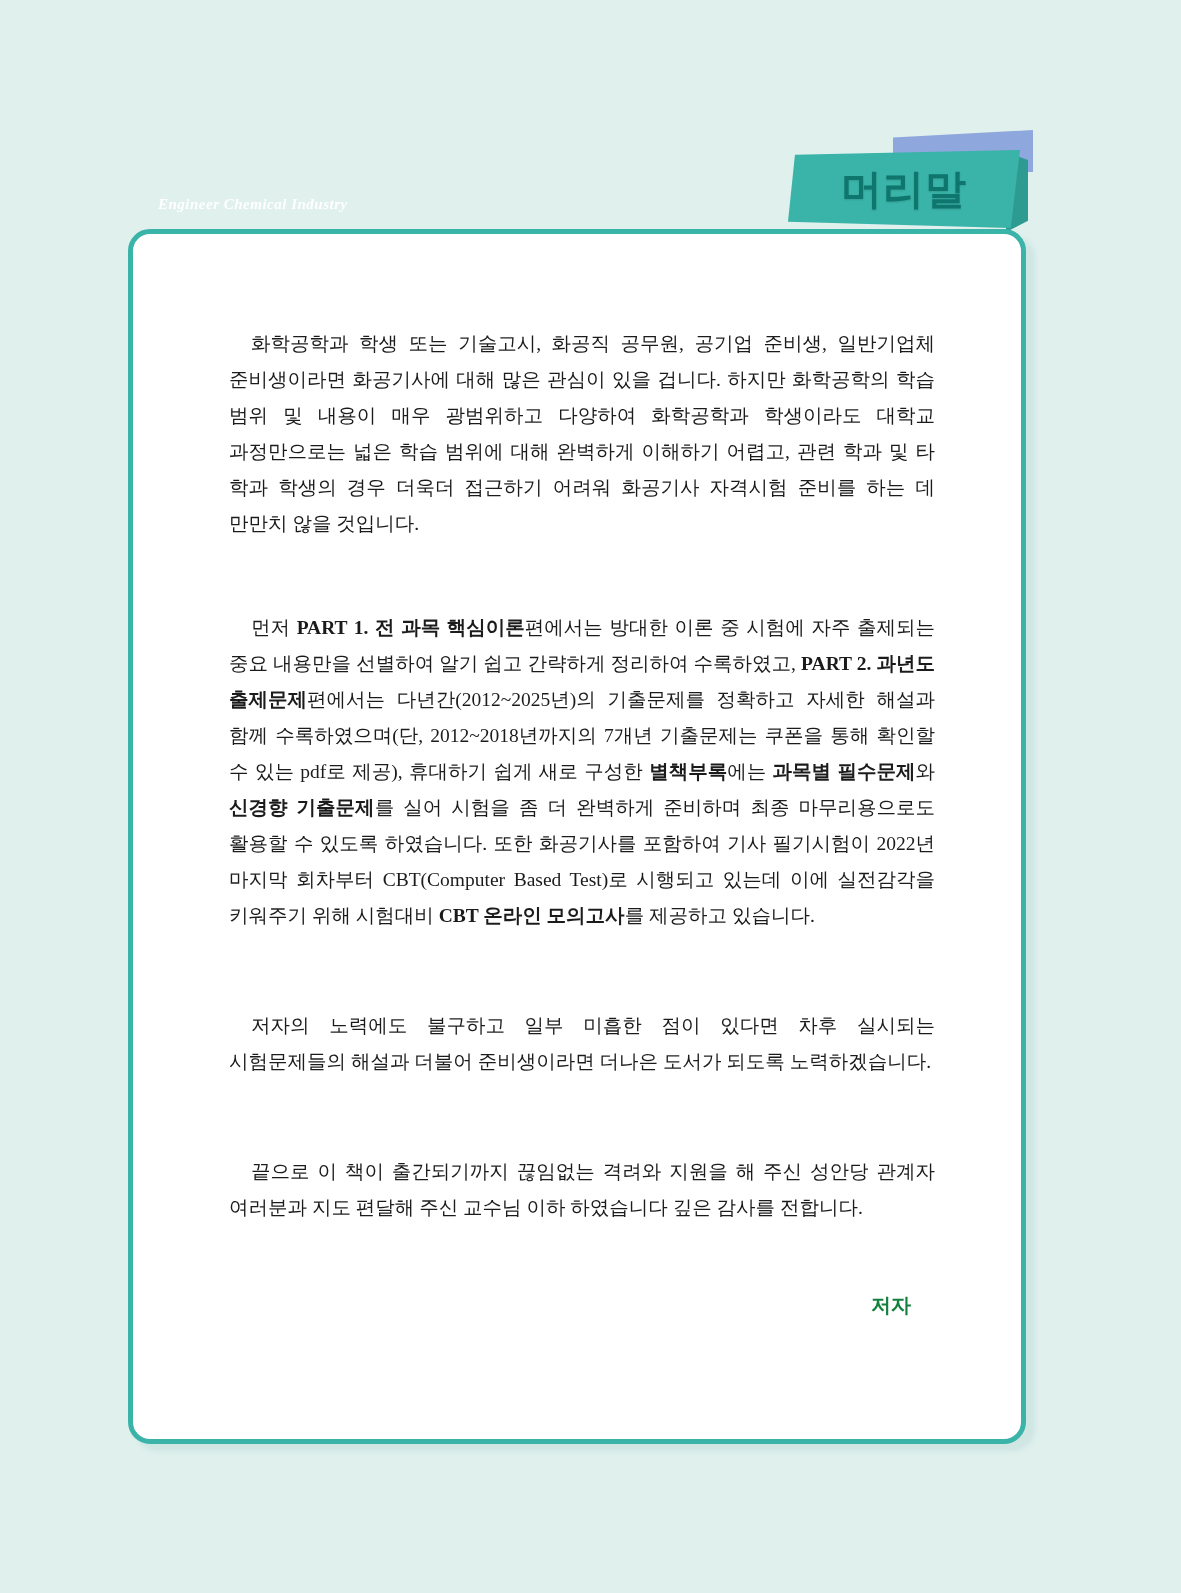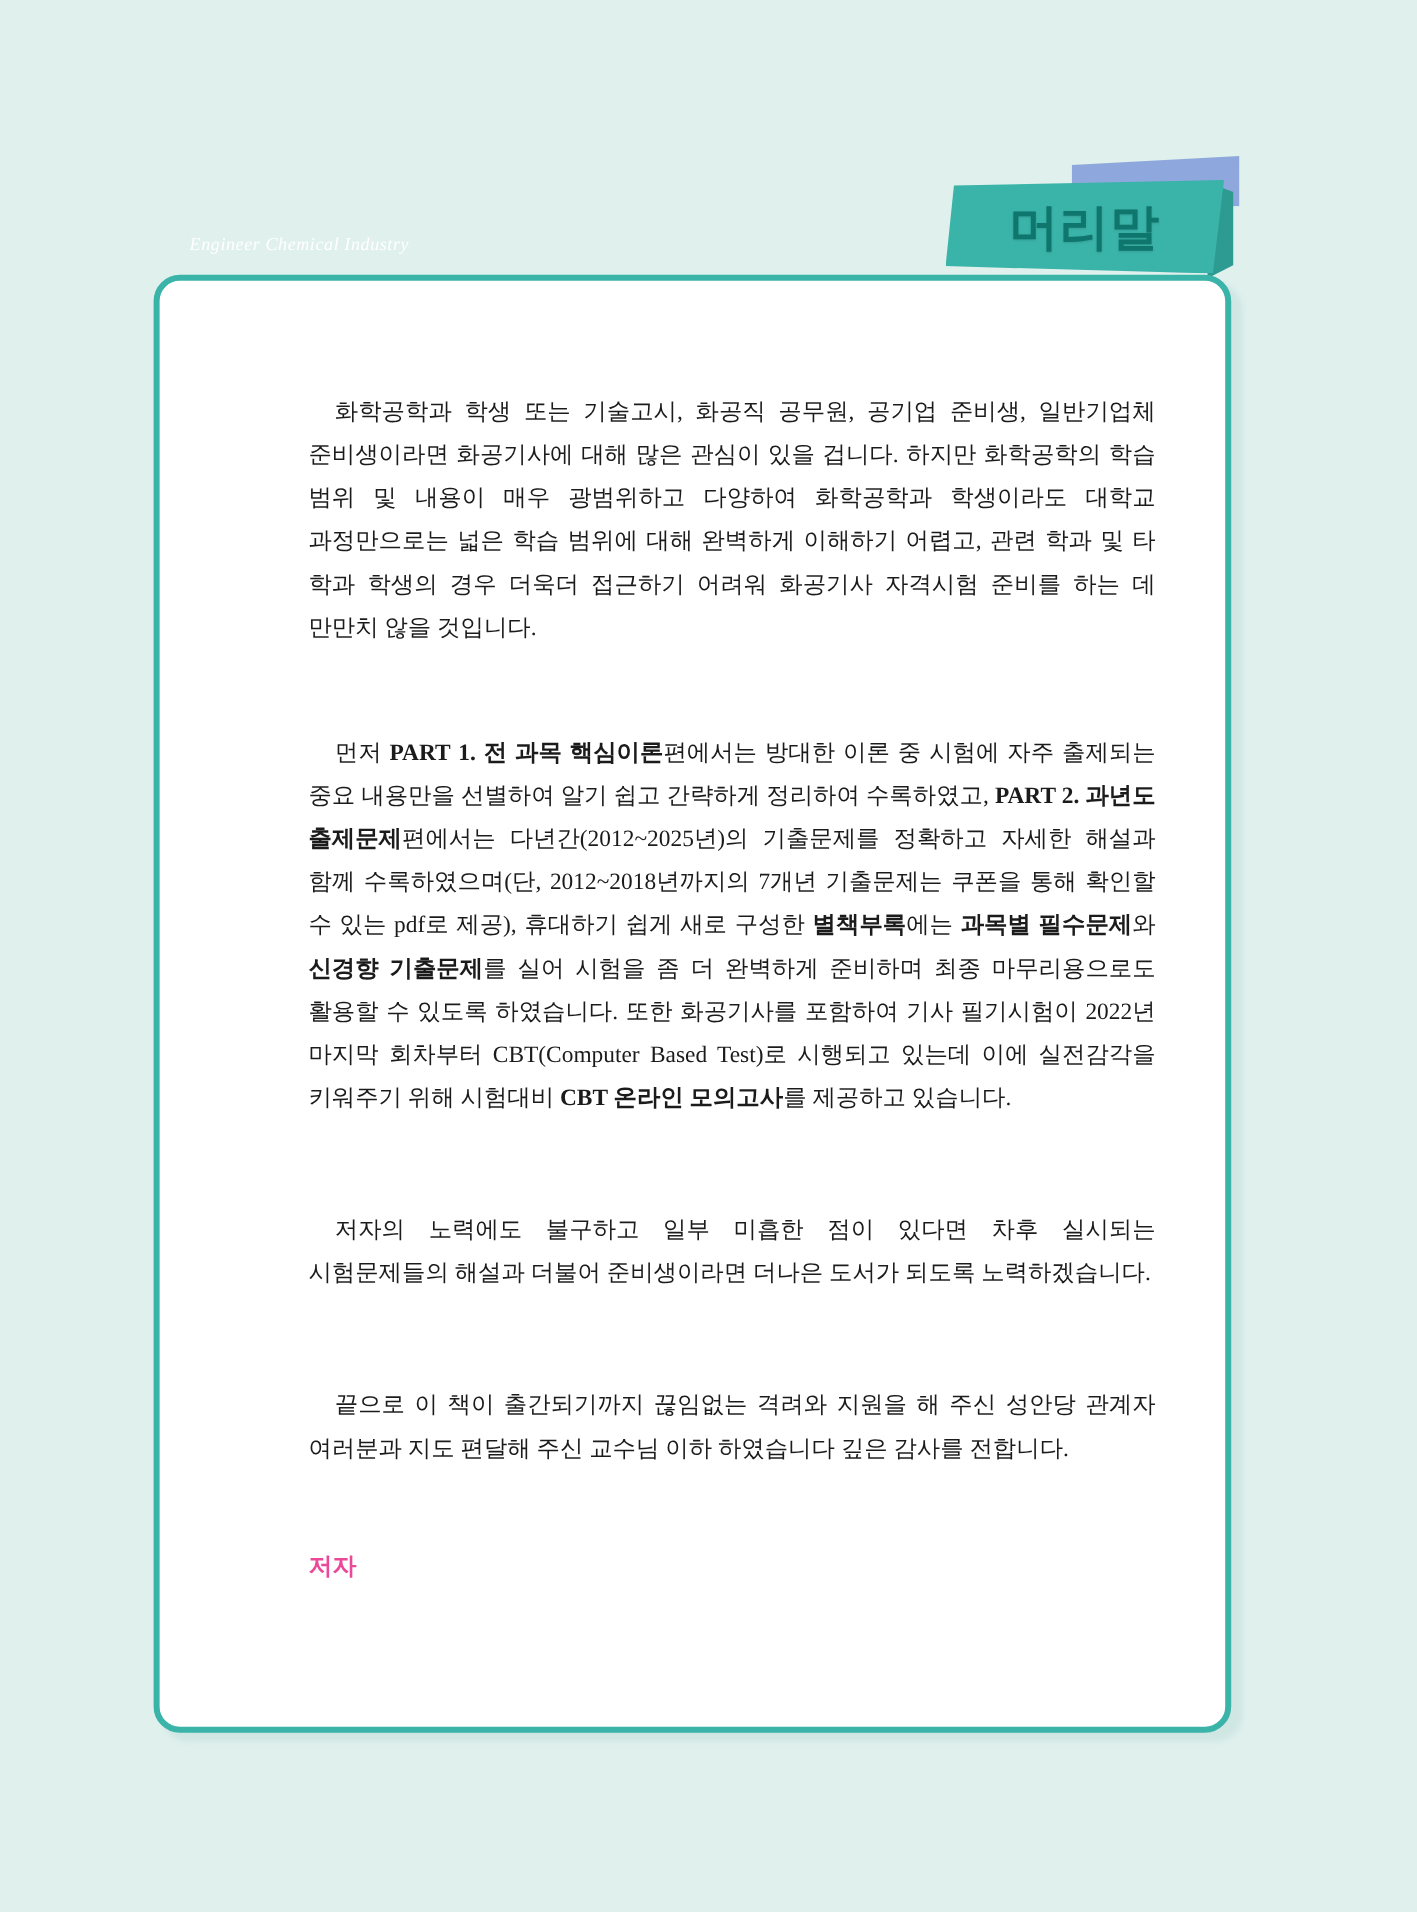--- a/index.html
+++ b/index.html
@@ -23,21 +23,21 @@
     width: 1181px;
     height: 240px;
   }
 
   .running-head {
     position: absolute;
     left: 158px;
     top: 196px;
     font-family: "Liberation Serif", serif;
     font-style: italic;
-    font-weight: normal;
+    font-weight: bold;
     font-size: 15px;
     letter-spacing: 0.5px;
     color: #ffffff;
     white-space: nowrap;
   }
 
   
   .ribbon-wrap {
     position: absolute;
     left: 770px;
@@ -111,45 +111,45 @@
     border: 5px solid #3ab3a8;
     border-radius: 22px;
     box-sizing: border-box;
   }
 
   .content {
     position: absolute;
     left: 96px;
     top: 92px;
     width: 706px;
-    margin-left: 28px;
   }
 
   p.para {
     margin: 0;
     font-size: 19.5px;
     line-height: 36px;
     color: #1b1b1b;
     text-align: justify;
     text-indent: 22px;
     word-break: keep-all;
   }
 
   .gap-lg { height: 58px; }
   .gap-xl { height: 74px; }
   .gap-sm { height: 10px; }
 
   .b { font-weight: bold; }
 
   .signature {
     margin-top: 66px;
+    text-align: right;
     padding-right: 24px;
     font-size: 20px;
     font-weight: bold;
-    color: #ec4899;
+    color: #15803d;
   }
 </style>
 </head>
 <body>
 
 <div class="header-strip">
   <div class="running-head">Engineer  Chemical  Industry</div>
 
   <div class="ribbon-wrap">
     <div class="ribbon-back"></div>

